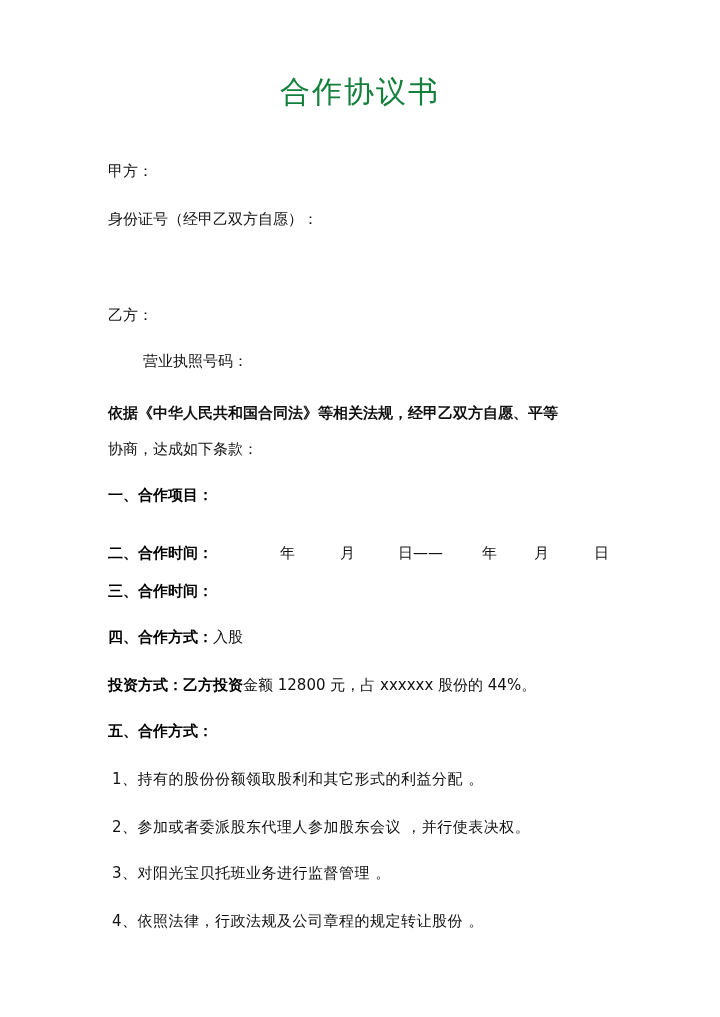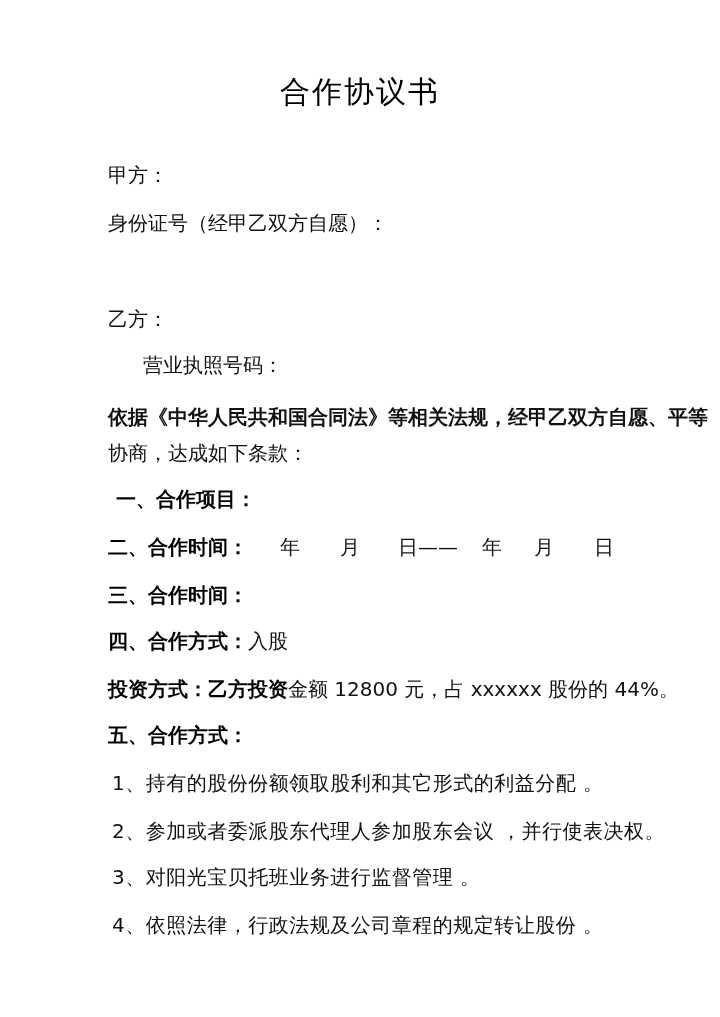--- a/index.html
+++ b/index.html
@@ -17,35 +17,36 @@
     }
     .title {
       position: absolute;
       top: 72px;
       left: 0;
       width: 720px;
       text-align: center;
       font-family: "DejaVu Serif", "Liberation Serif", serif;
       font-size: 30px;
       letter-spacing: 2px;
-      color: #000000;
+      color: #15803d;
     }
     .line {
       position: absolute;
       left: 108px;
-      font-size: 20px;
+      font-size: 15px;
       white-space: nowrap;
       color: #111;
     }
     .bold {
       font-weight: bold;
       color: #000;
     }
     .date-row span {
       display: inline-block;
+      margin-top: 10px;
     }
     .list-item {
       left: 112px;
       letter-spacing: 0.5px;
     }
   </style>
 </head>
 <body>
 
 <div>
@@ -54,21 +55,21 @@
 
   <div class="line" style="top:162px;">甲方：</div>
   <div class="line" style="top:210px;">身份证号（经甲乙双方自愿）：</div>
 
   <div class="line" style="top:306px;">乙方：</div>
   <div class="line" style="top:352px;margin-left:35px;">营业执照号码：</div>
 
   <div class="line" style="top:404px;font-weight:bold;">依据《中华人民共和国合同法》等相关法规，经甲乙双方自愿、平等</div>
   <div class="line" style="top:440px;">协商，达成如下条款：</div>
 
-  <div class="line bold" style="top:486px;margin-left:8px;">一、合作项目：</div>
+  <div class="line bold" style="top:486px;">一、合作项目：</div>
 
   <div class="line date-row" style="top:534px;">
     <span class="bold">二、合作时间：</span>
     <span style="position:absolute; left:172px;">年</span>
     <span style="position:absolute; left:232px;">月</span>
     <span style="position:absolute; left:290px;">日——</span>
     <span style="position:absolute; left:374px;">年</span>
     <span style="position:absolute; left:426px;">月</span>
     <span style="position:absolute; left:486px;">日</span>
   </div>

